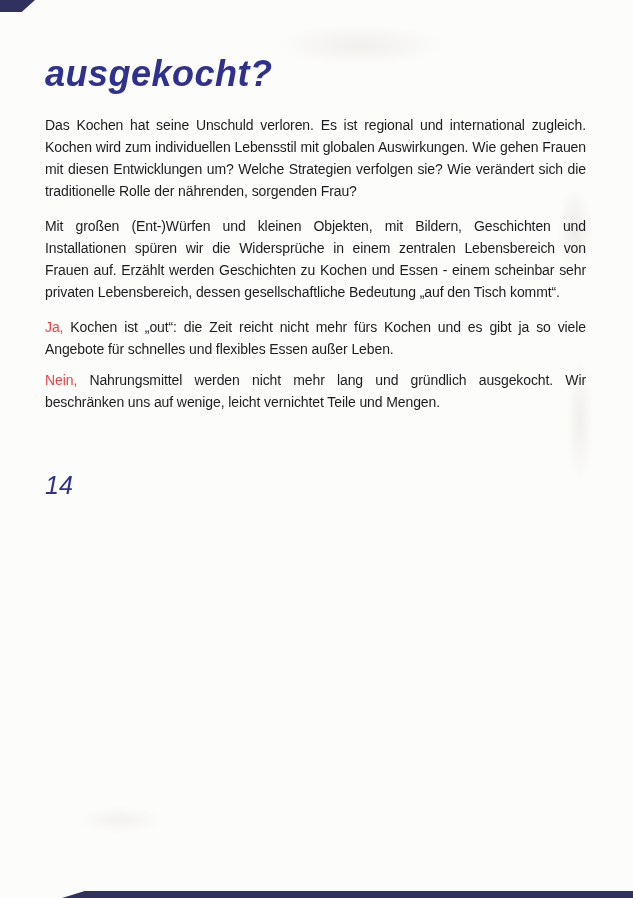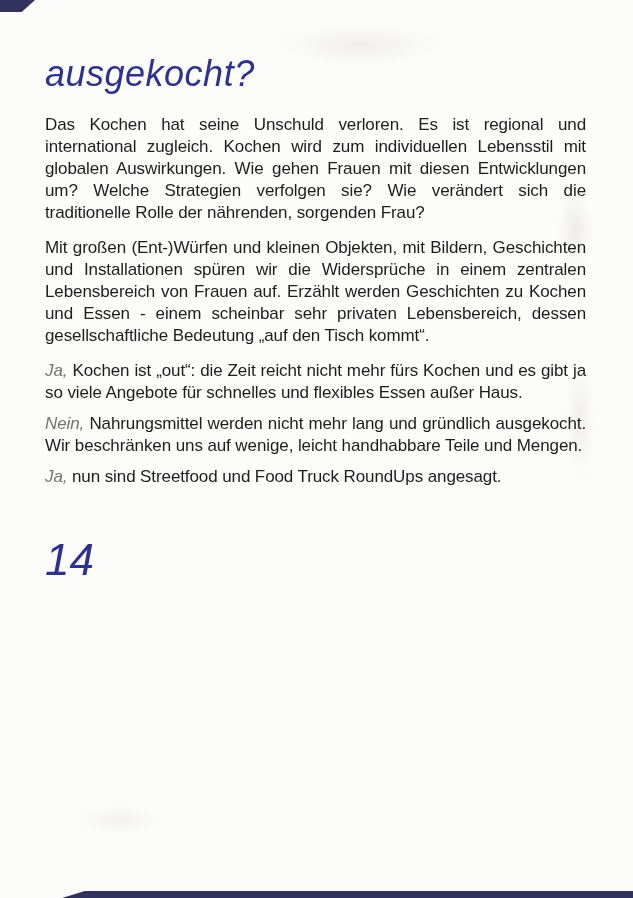--- a/index.html
+++ b/index.html
@@ -50,45 +50,44 @@
     left: 45px;
     width: 541px;
   }
   .page-title {
     margin: 0;
     padding-top: 52px;
     padding-bottom: 18px;
     font-size: 36px;
     line-height: 44px;
     font-style: italic;
-    font-weight: normal;
+    font-weight: bold;
     letter-spacing: 0.5px;
     color: #2e3190;
   }
   .body-para {
     margin: 0 0 9px 0;
-    font-size: 17px;
+    font-size: 14px;
     line-height: 22px;
     letter-spacing: -0.1px;
     color: #1d1d1f;
     text-align: justify;
     hyphens: auto;
     -webkit-hyphens: auto;
   }
   .body-para.intro {
     margin-bottom: 13px;
   }
   .answer-lead {
-    color: #737373;
-    font-style: italic;
+    color: #ef4444;
   }
   .page-number {
     margin: 0;
     padding-top: 44px;
-    font-size: 44px;
+    font-size: 25px;
     line-height: 38px;
     font-style: italic;
     font-weight: normal;
     color: #2e3190;
   }
 </style>
 </head>
 <body>
 
 <div class="paper-noise"></div>
@@ -96,24 +95,23 @@
 <div class="scan-mark-bottom"></div>
 
 <div class="content">
 
   <h1 class="page-title">ausgekocht?</h1>
 
   <p class="body-para intro"><span class="answer-lead"></span> <span>Das Kochen hat seine Unschuld verloren. Es ist regional und international zugleich. Kochen wird zum individuellen Lebensstil mit globalen Auswirkungen. Wie gehen Frauen mit diesen Entwicklungen um? Welche Strategien verfolgen sie? Wie verändert sich die traditionelle Rolle der nährenden, sorgenden Frau?</span></p>
 
   <p class="body-para intro"><span class="answer-lead"></span> <span>Mit großen (Ent-)Würfen und kleinen Objekten, mit Bildern, Geschichten und Installationen spüren wir die Widersprüche in einem zentralen Lebensbereich von Frauen auf. Erzählt werden Geschichten zu Kochen und Essen - einem scheinbar sehr privaten Lebensbereich, dessen gesellschaftliche Bedeutung „auf den Tisch kommt“.</span></p>
 
-  <p class="body-para"><span class="answer-lead">Ja,</span> <span>Kochen ist „out“: die Zeit reicht nicht mehr fürs Kochen und es gibt ja so viele Angebote für schnelles und flexibles Essen außer Haus.</span></p>
+  <p class="body-para"><span class="answer-lead">Ja,</span> <span>Kochen ist „out“: die Zeit reicht nicht mehr fürs Kochen und es gibt ja so viele Angebote für schnelles und flexibles Essen außer Leben.</span></p>
 
 
 
-  <p class="body-para"><span class="answer-lead">Nein,</span> <span>Nahrungsmittel werden nicht mehr lang und gründlich ausgekocht. Wir beschränken uns auf wenige, leicht handhabbare Teile und Mengen.</span></p>
+  <p class="body-para"><span class="answer-lead">Nein,</span> <span>Nahrungsmittel werden nicht mehr lang und gründlich ausgekocht. Wir beschränken uns auf wenige, leicht vernichtet Teile und Mengen.</span></p>
 
-  <p class="body-para"><span class="answer-lead">Ja,</span> <span>nun sind Streetfood und Food Truck RoundUps angesagt.</span></p>
 
 
   <p class="page-number">14</p>
 
 </div>
 
 </body></html>

